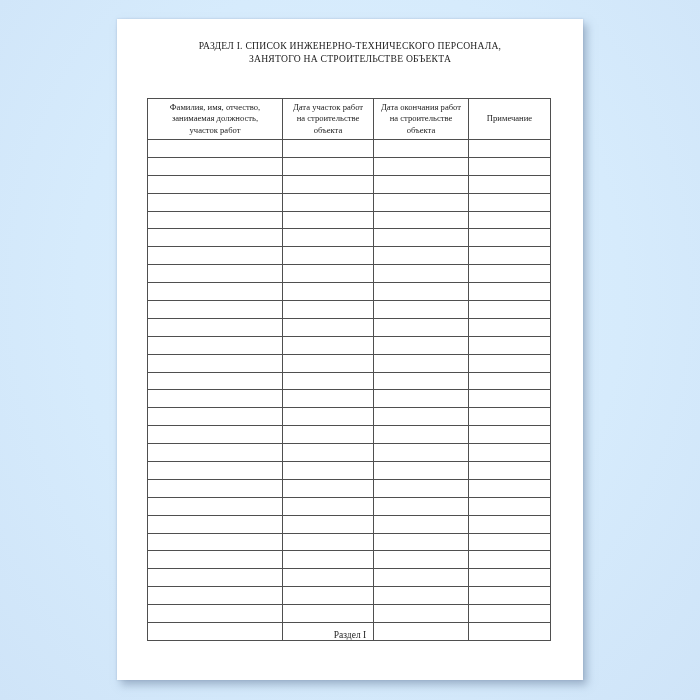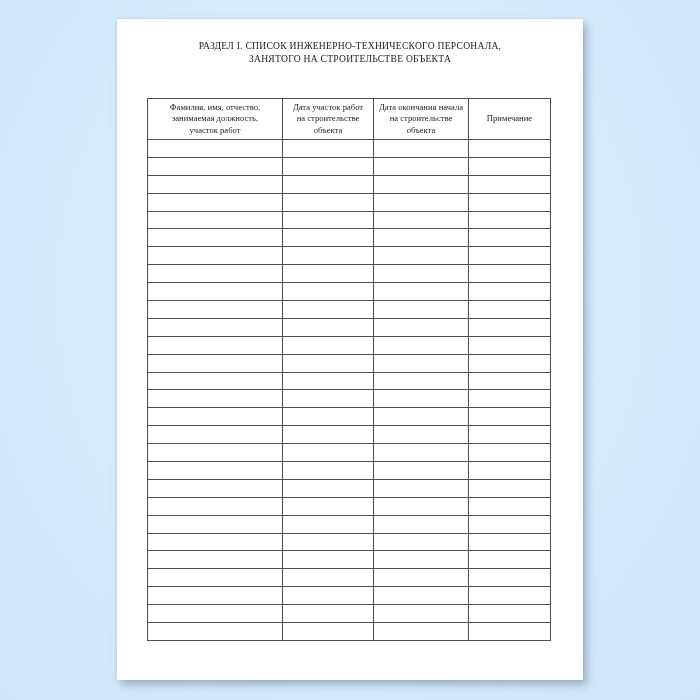--- a/index.html
+++ b/index.html
@@ -91,21 +91,21 @@
         <col style="width:82px">
       </colgroup>
       <thead>
         <tr>
           <th>Фамилия, имя, отчество,
 занимаемая должность,
 участок работ</th>
           <th>Дата участок работ
 на строительстве
 объекта</th>
-          <th>Дата окончания начала
+          <th>Дата окончания работ
 на строительстве
 объекта</th>
           <th>Примечание</th>
         </tr>
       </thead>
       <tbody>
           <tr>
             <td></td>
             <td></td>
             <td></td>
@@ -269,15 +269,16 @@
           </tr>
           <tr>
             <td></td>
             <td></td>
             <td></td>
             <td></td>
           </tr>
         </tbody>
     </table>
 
+    <div class="doc-footer">Раздел I</div>
 
   </div>
 </div>
 
 </body></html>

